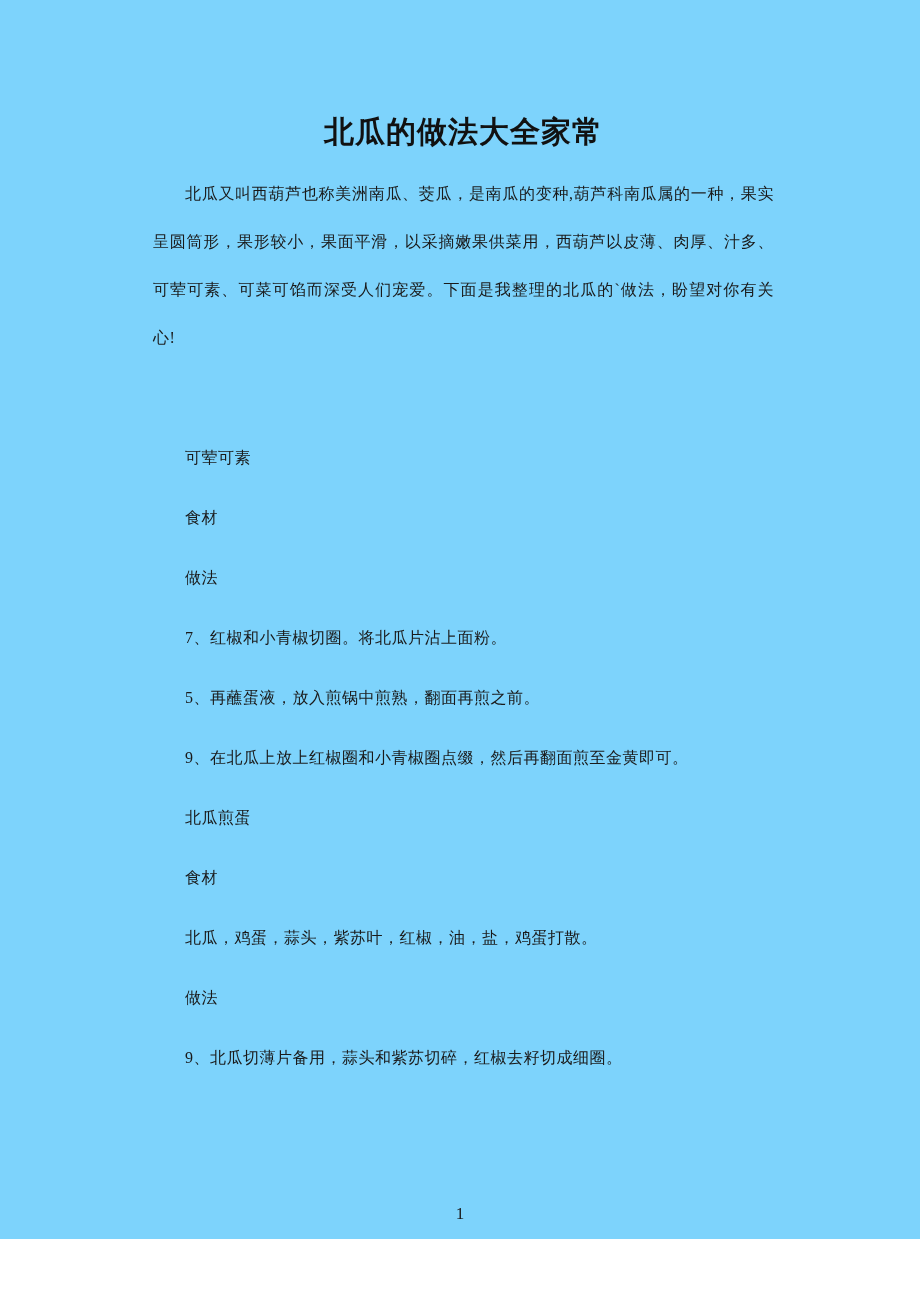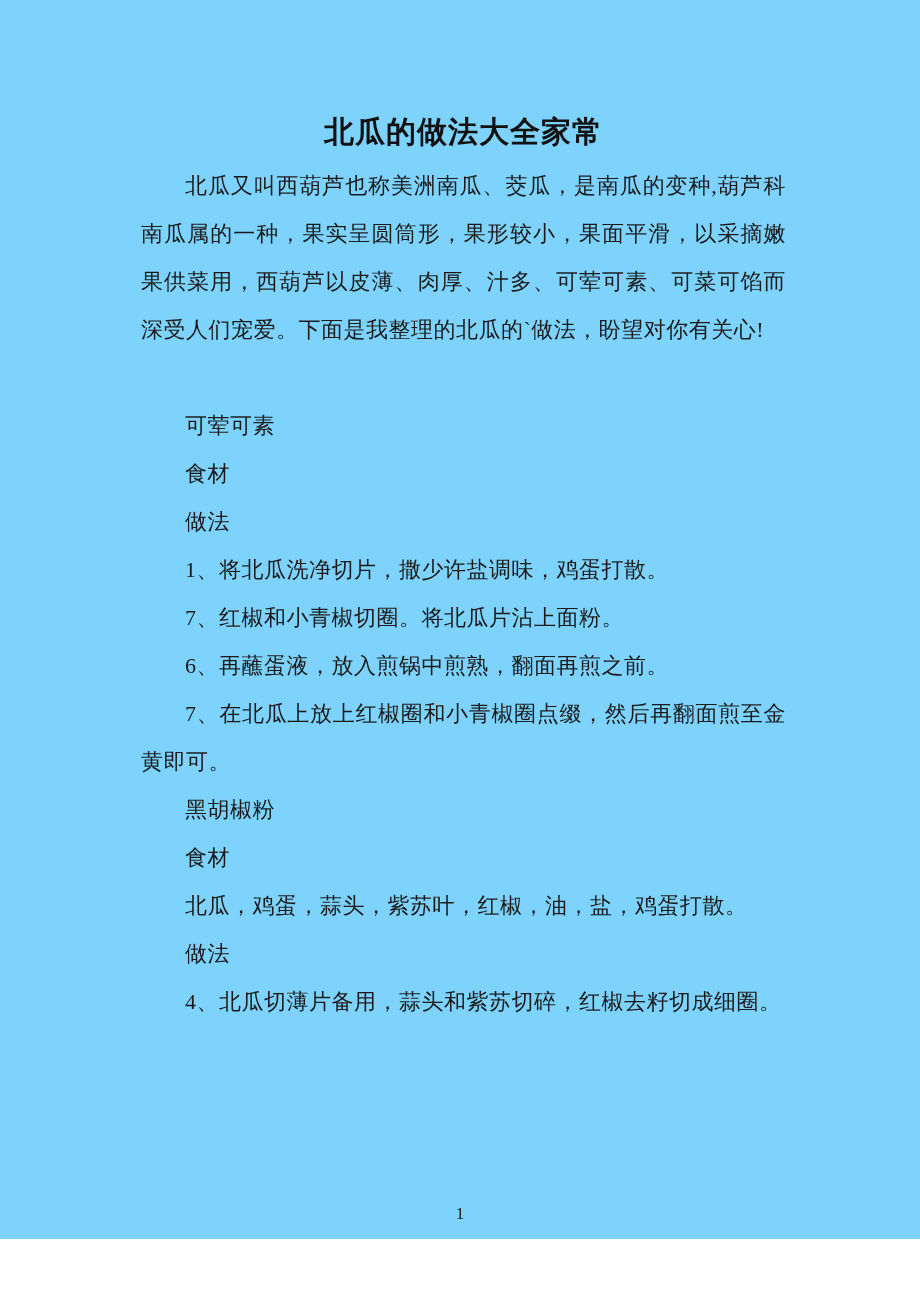--- a/index.html
+++ b/index.html
@@ -28,22 +28,22 @@
     line-height: 52px;
     font-weight: 700;
     text-align: center;
     letter-spacing: 1px;
     color: #111111;
   }
   .body-text {
     margin-top: 4px;
   }
   .para {
-    margin: 0;
-    font-size: 22px;
+    margin: 12px;
+    font-size: 16px;
     line-height: 48px;
     text-align: justify;
     text-justify: inter-ideograph;
     letter-spacing: 0.5px;
     word-break: break-all;
   }
   .indent {
     text-indent: 2em;
   }
   .blank-line {
@@ -74,36 +74,35 @@
 
       <div class="blank-line"></div>
 
       <p class="para indent">可荤可素</p>
 
       <p class="para indent">食材</p>
 
 
       <p class="para indent">做法</p>
 
-      <p class="para indent">1、将北瓜洗净切片，撒少许盐调味，鸡蛋打散。</p>
 
       <p class="para indent">7、红椒和小青椒切圈。将北瓜片沾上面粉。</p>
 
-      <p class="para indent">6、再蘸蛋液，放入煎锅中煎熟，翻面再煎之前。</p>
+      <p class="para indent">5、再蘸蛋液，放入煎锅中煎熟，翻面再煎之前。</p>
 
-      <p class="para indent">7、在北瓜上放上红椒圈和小青椒圈点缀，然后再翻面煎至金黄即可。</p>
+      <p class="para indent">9、在北瓜上放上红椒圈和小青椒圈点缀，然后再翻面煎至金黄即可。</p>
 
-      <p class="para indent">黑胡椒粉</p>
+      <p class="para indent">北瓜煎蛋</p>
 
       <p class="para indent">食材</p>
 
       <p class="para indent">北瓜，鸡蛋，蒜头，紫苏叶，红椒，油，盐，鸡蛋打散。</p>
 
       <p class="para indent">做法</p>
 
-      <p class="para indent">4、北瓜切薄片备用，蒜头和紫苏切碎，红椒去籽切成细圈。</p>
+      <p class="para indent">9、北瓜切薄片备用，蒜头和紫苏切碎，红椒去籽切成细圈。</p>
 
 
     </div>
   </div>
 
   <div class="page-footer">1</div>
 </div>
 
 </body></html>

